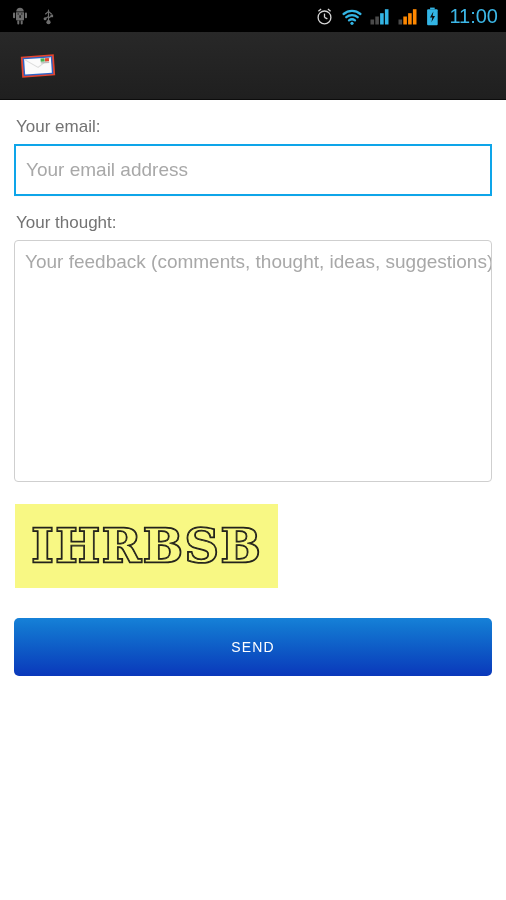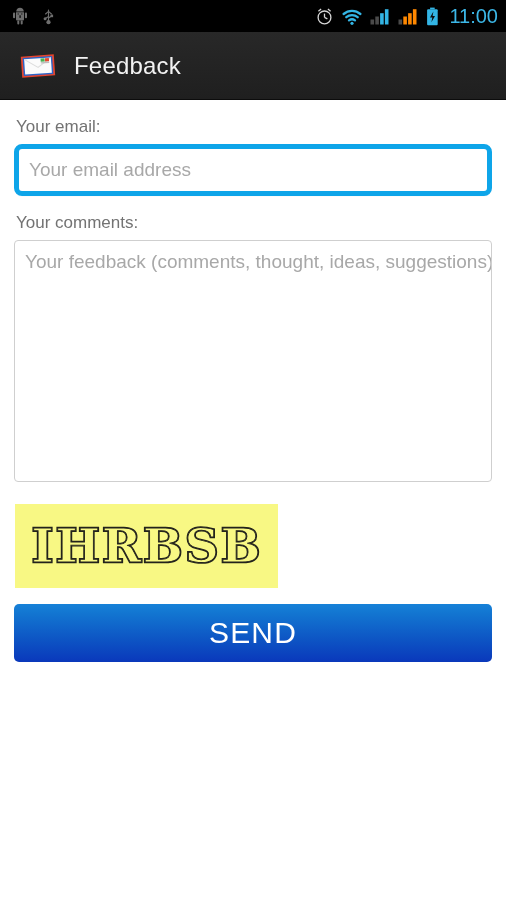--- a/index.html
+++ b/index.html
@@ -79,22 +79,22 @@
   }
   .field-label {
     font-size: 17px;
     color: #737373;
     margin: 4px 0 6px 2px;
     line-height: 1.3;
   }
   .txt-input {
     width: 100%;
     box-sizing: border-box;
-    border: 5px solid #0ea5e9;
-    border-radius: 8px;
+    border: 2px solid #0ea5e9;
+    border-radius: 0;
     background: #ffffff;
     height: 52px;
     font-size: 19px;
     color: #ef4444;
     padding: 0 10px;
     font-family: "Liberation Sans", sans-serif;
     outline: none;
     box-shadow: 0 1px 0 rgba(0,0,0,0.015);
   }
   .txt-input::placeholder { color: #a8a8a8; opacity: 1; }
@@ -129,27 +129,28 @@
     background: #f8f884;
     display: flex;
     align-items: center;
     justify-content: center;
     overflow: hidden;
   }
   .captcha-svg { display: block; }
 
   
   .send-btn {
+    margin-top: 14px;
     width: 100%;
     height: 58px;
     border: none;
     border-radius: 5px;
     background: linear-gradient(to bottom, #1681d8 0%, #1274d0 18%, #0d54c4 62%, #0a38bb 100%);
     color: #ffffff;
-    font-size: 30px;
+    font-size: 14px;
     letter-spacing: 1.2px;
     font-family: "Liberation Sans", sans-serif;
     cursor: pointer;
     display: block;
   }
 </style>
 </head>
 <body>
 
 <div class="status-bar">
@@ -255,31 +256,30 @@
         <rect x="1.5" y="2.5" width="33" height="21" fill="#e6452e"></rect>
         <rect x="3.2" y="4.0" width="29.6" height="18" fill="#2b63c6"></rect>
         <rect x="4.6" y="5.4" width="26.8" height="15.2" fill="#fbfbfb"></rect>
         <path d="M4.6 5.4 L18 14.4 L31.4 5.4" fill="none" stroke="#dcdcdc" stroke-width="1"></path>
         <rect x="21" y="5.8" width="4" height="3.2" fill="#4caf50"></rect>
         <rect x="25.4" y="5.8" width="4" height="3.2" fill="#e6452e"></rect>
         <rect x="21" y="9.4" width="8.4" height="1.4" fill="#bdbdbd"></rect>
       </g>
     </svg>
   </span>
-  <span class="app-title">Feedback</span>
 </div>
 
 <div class="content">
 
   <div class="field-label">Your email:</div>
   <input class="txt-input" type="text" placeholder="Your email address" style="">
 
   <div class="spacer-10"></div>
 
-  <div class="field-label">Your comments:</div>
+  <div class="field-label">Your thought:</div>
   <textarea class="txt-area" placeholder="Your feedback (comments, thought, ideas, suggestions)" style=""></textarea>
 
   <div class="captcha-wrap">
     <svg class="captcha-svg" width="248" height="62" viewBox="0 0 248 62">
       <text x="124" y="47" text-anchor="middle" font-family="'DejaVu Serif', serif" font-size="47" font-weight="bold" letter-spacing="2" fill="#f8f884" stroke="#23231c" stroke-width="2.6" paint-order="stroke">IHRBSB</text>
       <text x="124" y="47" text-anchor="middle" font-family="'DejaVu Serif', serif" font-size="47" font-weight="bold" letter-spacing="2" fill="none" stroke="#23231c" stroke-width="0.9">IHRBSB</text>
     </svg>
   </div>
 
   <div class="spacer-16"></div>

